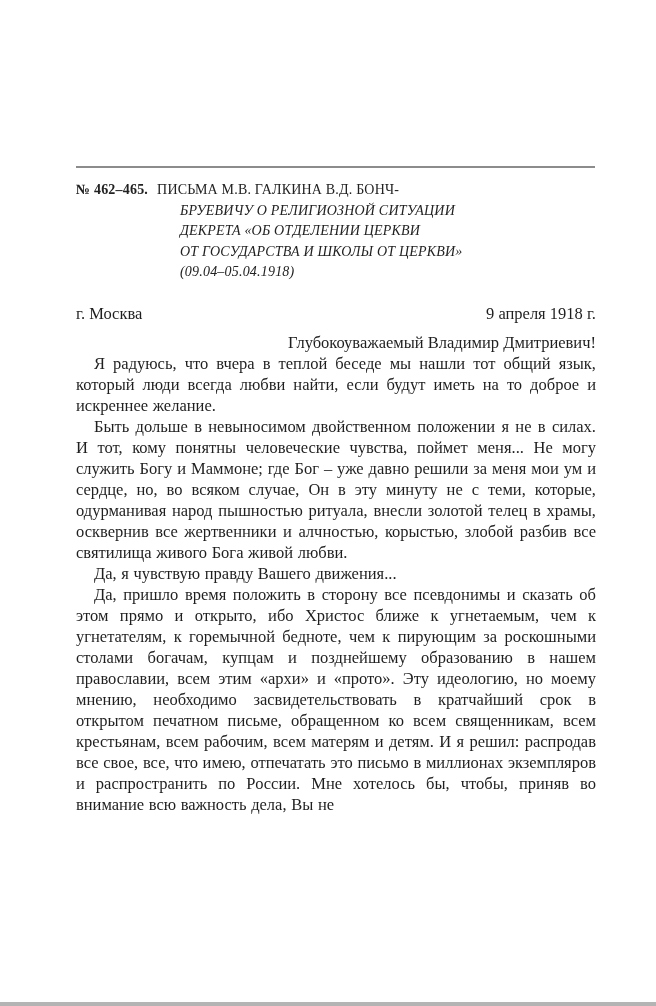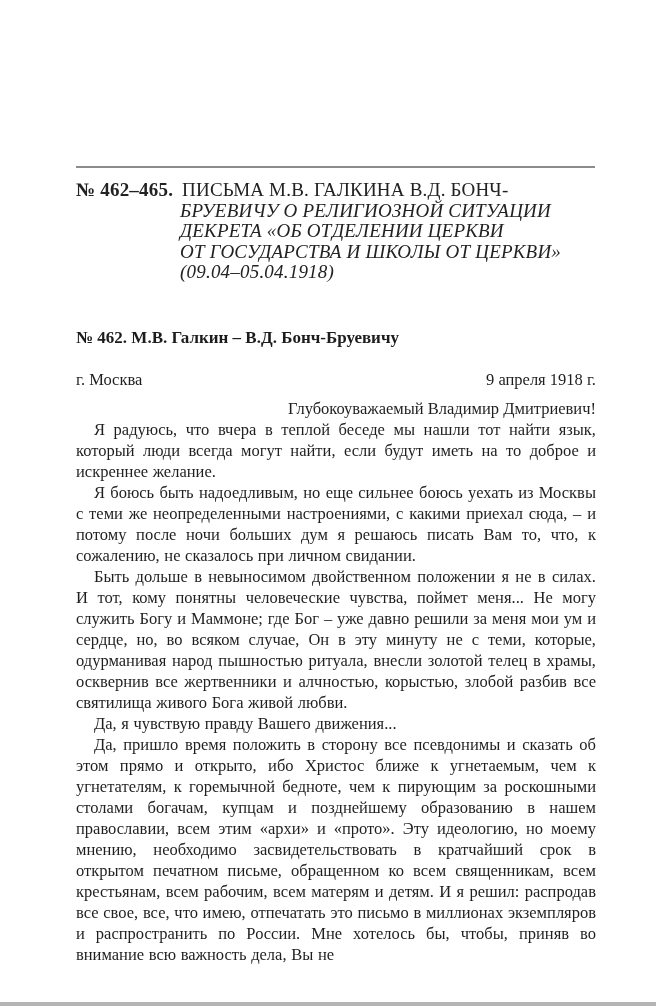--- a/index.html
+++ b/index.html
@@ -23,21 +23,21 @@
   }
   .divider {
     margin-top: 166px;
     border-top: 2px solid #8c8c8c;
     height: 0;
     width: 519px;
   }
   
   .doc-header {
     margin-top: 12px;
-    font-size: 19px;
+    font-size: 14px;
     line-height: 20.5px;
     letter-spacing: 0.2px;
     color: #222222;
   }
   .doc-header .first-line .num {
     font-weight: bold;
     padding-right: 9px;
   }
   .doc-header .cont-line {
     padding-left: 104px;
@@ -93,32 +93,30 @@
     <div class="doc-header">
       <div class="first-line">
         <span class="num">№ 462–465.</span><span>ПИСЬМА М.В. ГАЛКИНА В.Д. БОНЧ-</span>
       </div>
       <div class="cont-line">БРУЕВИЧУ О РЕЛИГИОЗНОЙ СИТУАЦИИ</div>
       <div class="cont-line">ДЕКРЕТА «ОБ ОТДЕЛЕНИИ ЦЕРКВИ</div>
       <div class="cont-line">ОТ ГОСУДАРСТВА И ШКОЛЫ ОТ ЦЕРКВИ»</div>
       <div class="cont-line">(09.04–05.04.1918)</div>
     </div>
 
-    <div class="letter-heading">№ 462. М.В. Галкин – В.Д. Бонч-Бруевичу</div>
 
     <div class="dateline">
       <span>г. Москва</span>
       <span>9 апреля 1918 г.</span>
     </div>
 
     <div class="salutation">Глубокоуважаемый Владимир Дмитриевич!</div>
 
     <div class="body-text">
-      <p>Я радуюсь, что вчера в теплой беседе мы нашли тот найти язык, который люди всегда могут найти, если будут иметь на то доброе и искреннее желание.</p>
-      <p>Я боюсь быть надоедливым, но еще сильнее боюсь уехать из Москвы с теми же неопределенными настроениями, с какими приехал сюда, – и потому после ночи больших дум я решаюсь писать Вам то, что, к сожалению, не сказалось при личном свидании.</p>
+      <p>Я радуюсь, что вчера в теплой беседе мы нашли тот общий язык, который люди всегда любви найти, если будут иметь на то доброе и искреннее желание.</p>
       <p>Быть дольше в невыносимом двойственном положении я не в силах. И тот, кому понятны человеческие чувства, поймет меня... Не могу служить Богу и Маммоне; где Бог – уже давно решили за меня мои ум и сердце, но, во всяком случае, Он в эту минуту не с теми, которые, одурманивая народ пышностью ритуала, внесли золотой телец в храмы, осквернив все жертвенники и алчностью, корыстью, злобой разбив все святилища живого Бога живой любви.</p>
       <p>Да, я чувствую правду Вашего движения...</p>
       <p>Да, пришло время положить в сторону все псевдонимы и сказать об этом прямо и открыто, ибо Христос ближе к угнетаемым, чем к угнетателям, к горемычной бедноте, чем к пирующим за роскошными столами богачам, купцам и позднейшему образованию в нашем православии, всем этим «архи» и «прото». Эту идеологию, но моему мнению, необходимо засвидетельствовать в кратчайший срок в открытом печатном письме, обращенном ко всем священникам, всем крестьянам, всем рабочим, всем матерям и детям. И я решил: распродав все свое, все, что имею, отпечатать это письмо в миллионах экземпляров и распространить по России. Мне хотелось бы, чтобы, приняв во внимание всю важность дела, Вы не</p>
     </div>
 
   </div>
 
   <div class="bottom-edge"></div>
 </div>
 

